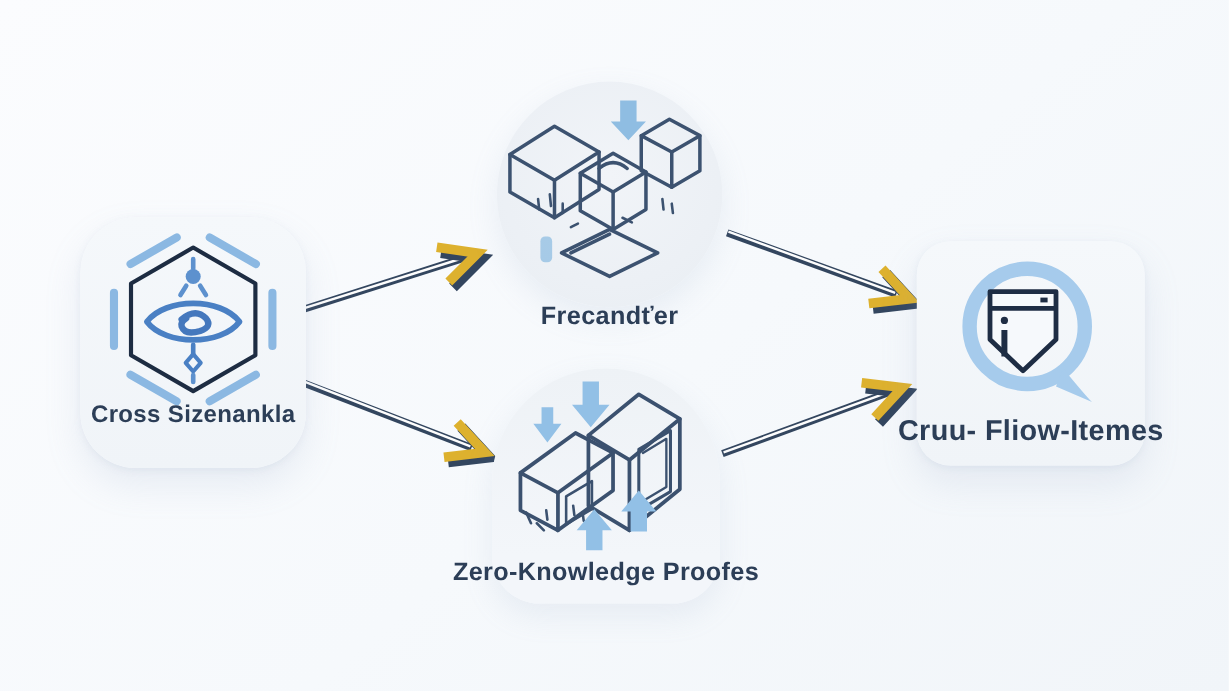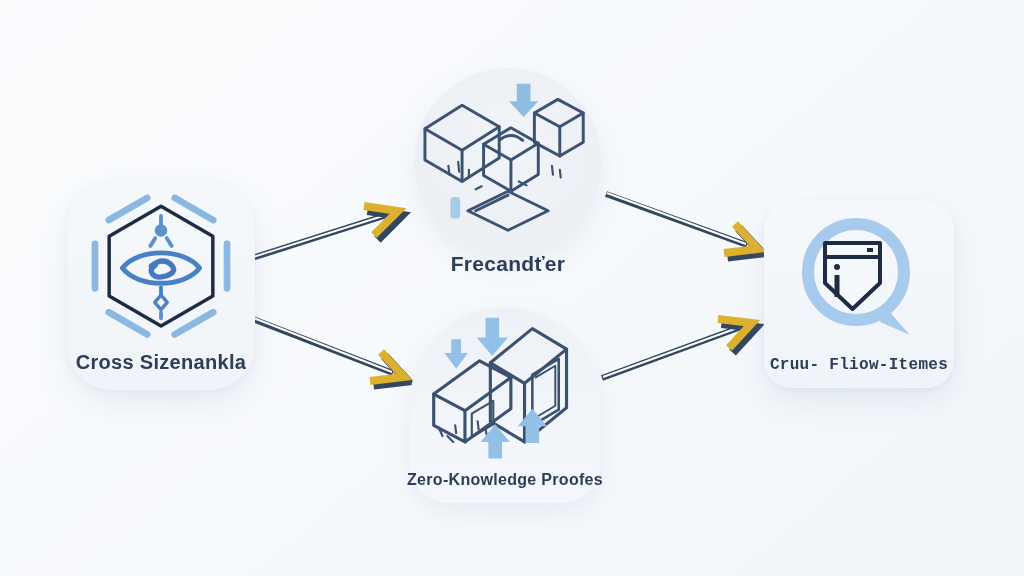--- a/index.html
+++ b/index.html
@@ -27,33 +27,33 @@
 
   .node-icon { position:absolute; }
   .label {
     position:absolute; left:50%; transform:translateX(-50%);
     color:#2c3e57; font-weight:700; letter-spacing:.3px;
     text-align:center; white-space:nowrap;margin-top:44px;
   }
 
   #node-source  { left:67px;  top:181px; width:188px; height:209px; border-radius:46px; }
   #node-source  .node-icon { left:16px; top:6px; }
-  #node-source  .label { bottom:16px; font-size:20px; }
+  #node-source  .label { bottom:32px; font-size:20px; }
 
   #node-top     { left:414px; top:68px; width:188px; height:188px; border-radius:50%; }
   #node-top     .node-icon { left:1px; top:4px; }
   #node-top     .label { bottom:-20px; font-size:21px; }
 
   #node-bottom  { left:410px; top:307px; width:190px; height:196px; border-radius:96px 96px 40px 40px; }
   #node-bottom  .node-icon { left:-1px; top:5px; }
-  #node-bottom  .label { bottom:14px; font-size:16px; }
+  #node-bottom  .label { bottom:14px; font-size:21px; }
 
   #node-result  { left:764px; top:201px; width:190px; height:187px; border-radius:28px; }
   #node-result  .node-icon { left:0; top:8px; }
-  #node-result  .label { bottom:14px; font-size:16px;font-family:Liberation Mono, monospace; }
+  #node-result  .label { bottom:14px; font-size:24px; }
 
   #arrow-layer { position:absolute; left:0; top:0; width:1024px; height:576px; pointer-events:none; }
 </style>
 </head>
 <body>
 
 <div class="stage">
 
   <svg id="arrow-layer" viewBox="0 0 1024 576">
 

